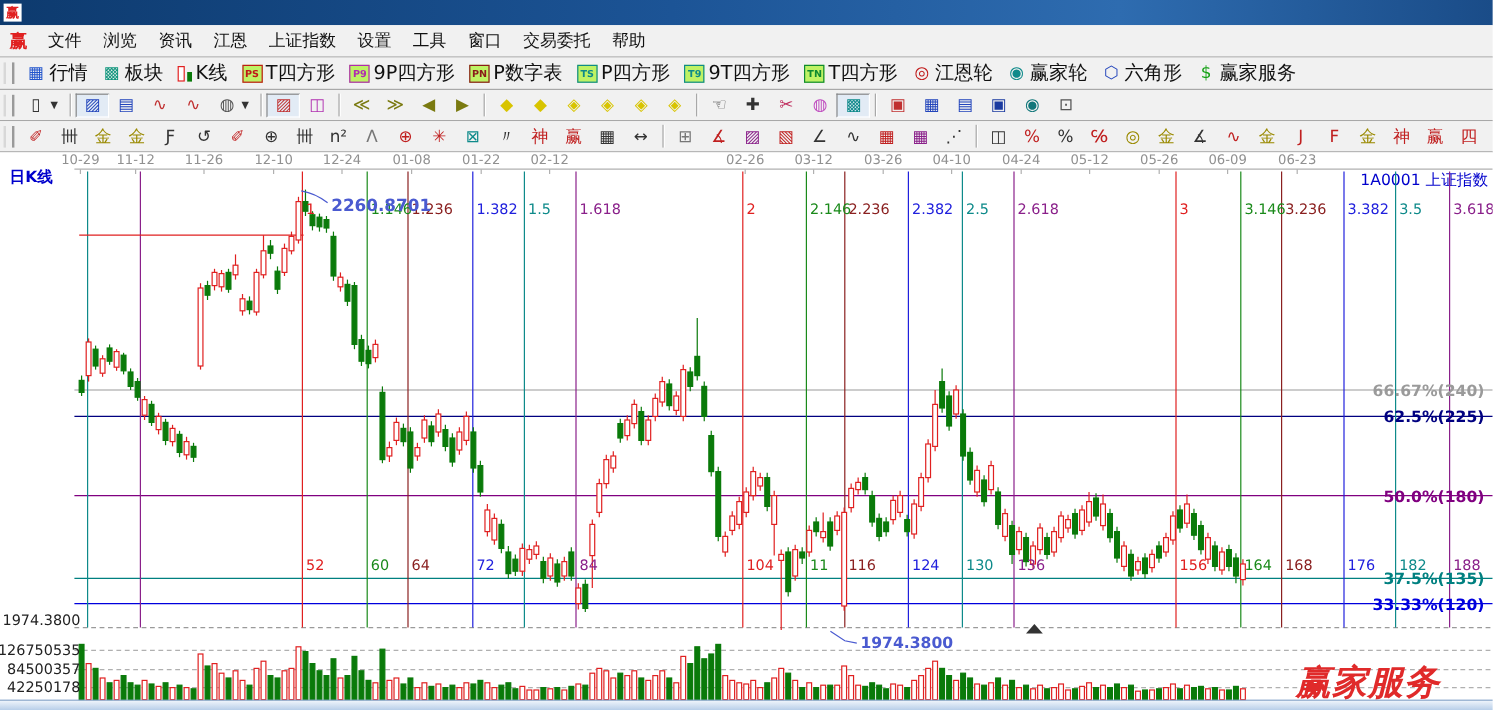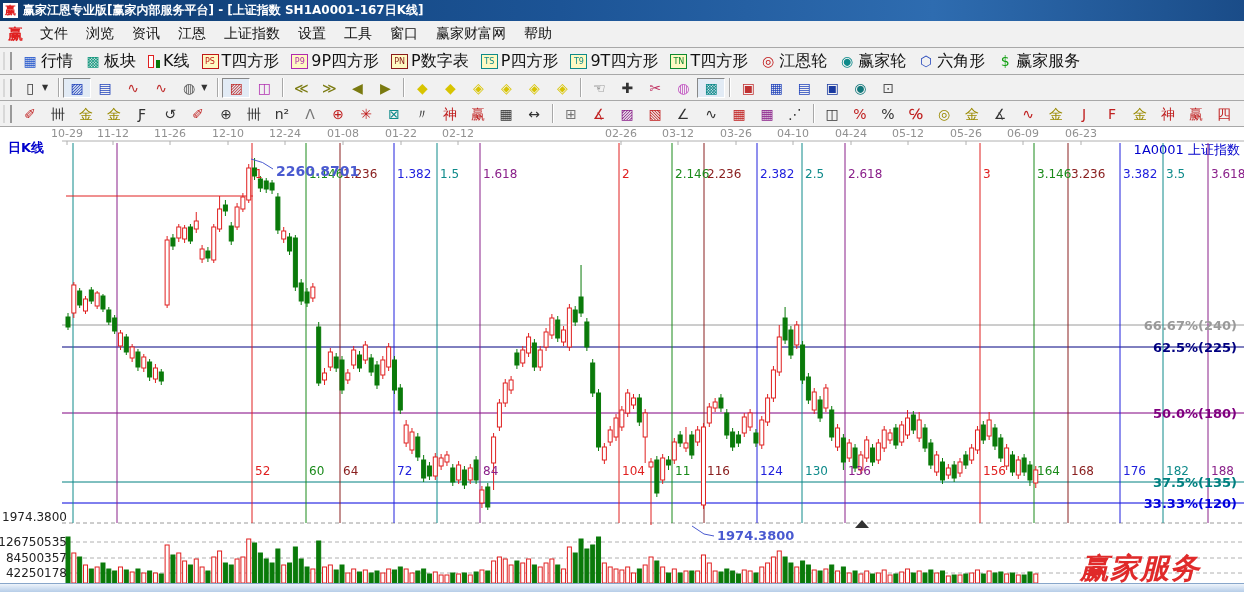--- a/index.html
+++ b/index.html
@@ -19,53 +19,52 @@
   #tb1{top:48px;height:26px;}
   #tb2{top:75px;height:25px;}
   #tb3{top:101px;height:25px;}
   .grip{width:5px;height:18px;margin:0 4px 0 3px;border-left:2px solid #d8d8d8;border-right:2px solid #9a9a9a;}
   .sep{width:1px;height:19px;background:#a8a8a8;margin:0 4px;box-shadow:1px 0 0 #fff;}
   .tb-btn{display:flex;align-items:center;gap:3px;padding:2px 5px;font-size:12px;color:#111;
     border:1px solid transparent;cursor:default;}
   .tb-btn.pressed{border-color:#888 #fff #fff #888;background:#e2ebf5;}
   .glyph{font-size:14px;line-height:14px;display:inline-block;width:16px;text-align:center;}
   .boxicon{display:inline-block;width:15px;height:13px;line-height:13px;border:1px solid currentColor;
-    font-size:8px;font-weight:normal;text-align:center;background:#fef9c3;}
+    font-size:8px;font-weight:bold;text-align:center;background:#bef264;}
   .kicon{display:inline-flex;align-items:flex-end;gap:2px;height:14px;}
   .kicon i{display:inline-block;width:4px;}
   .kicon .kr{height:11px;border:1px solid #e02020;background:#fff;}
   .kicon .kg{height:8px;background:#0a7a0a;}
   .dd{font-size:8px;color:#333;margin-left:1px;}
   .chart-area{position:absolute;top:127px;left:0;width:1244px;height:457px;background:#fff;}
   svg.overlay{position:absolute;top:0;left:0;}
   .statusbar{position:absolute;bottom:0;left:0;width:1244px;height:8px;
     background:linear-gradient(#eef4fb,#b6cde8);border-top:1px solid #88a6ca;}
   .watermark{position:absolute;left:1080px;top:549px;width:162px;font-family:"Liberation Serif",serif;
     font-size:29px;font-weight:bold;font-style:italic;letter-spacing:1px;color:#e02a2a;white-space:nowrap;}
 </style>
 </head>
 <body>
 
 <div class="titlebar">
   <span class="logo">赢</span>
-  <span>赢家江恩专业版[赢家内部服务平台] - [上证指数  SH1A0001-167日K线]</span>
 </div>
 
 <div class="menubar">
   <span class="logo">赢</span>
   <span id="menu-items" style="display:flex;">
       <span class="menu-item">文件</span>
       <span class="menu-item">浏览</span>
       <span class="menu-item">资讯</span>
       <span class="menu-item">江恩</span>
       <span class="menu-item">上证指数</span>
       <span class="menu-item">设置</span>
       <span class="menu-item">工具</span>
       <span class="menu-item">窗口</span>
-      <span class="menu-item">赢家财富网</span>
+      <span class="menu-item">交易委托</span>
       <span class="menu-item">帮助</span>
     </span>
 </div>
 
 <div class="tb" id="tb1">
     <span class="grip"></span>
     <button class="tb-btn" style="background: transparent; font: inherit;">
       <span class="glyph" style="color: rgb(34, 85, 204);">▦</span>
       <span>行情</span>
     </button>

